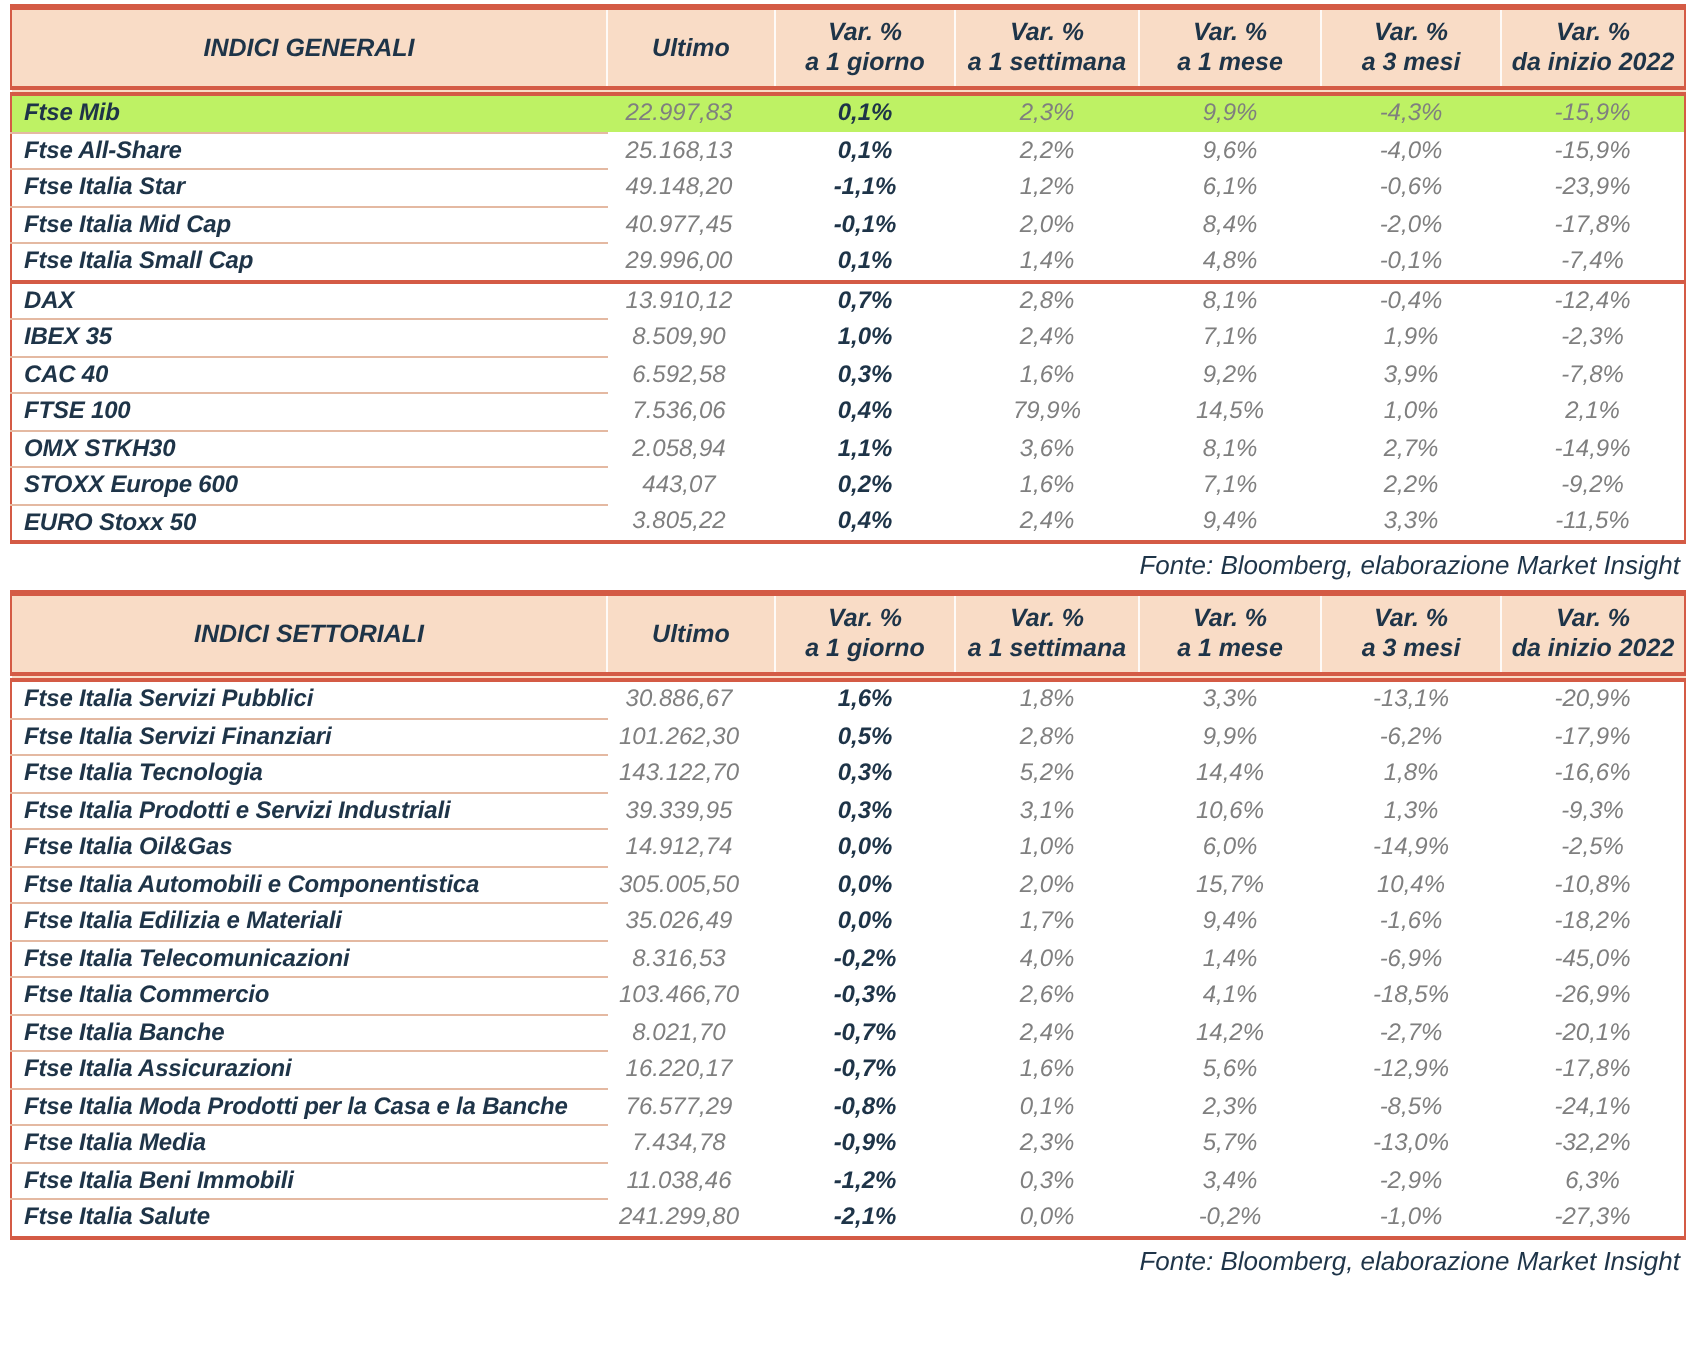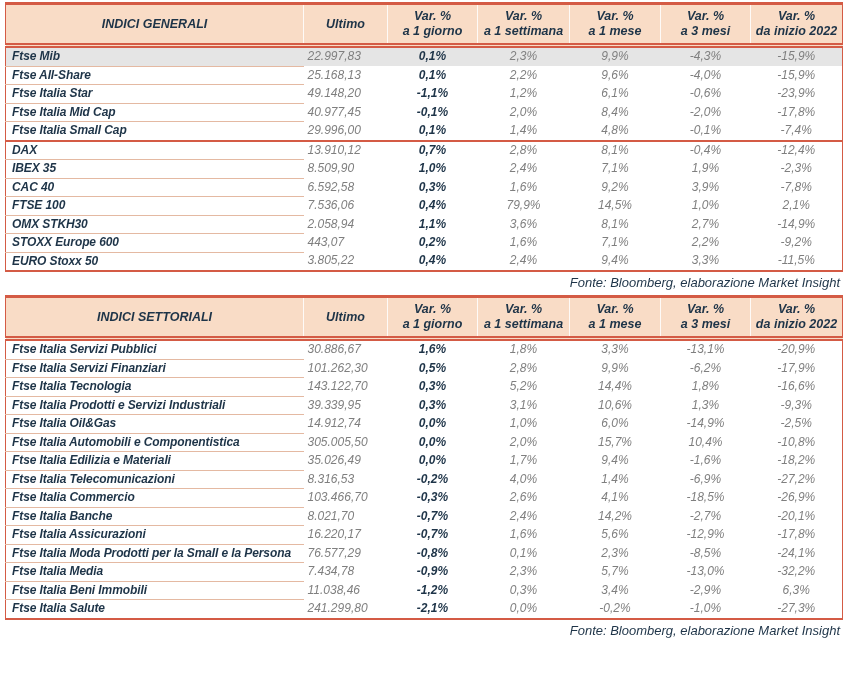--- a/index.html
+++ b/index.html
@@ -38,24 +38,24 @@
     height:17.5px; line-height:17.5px;
     font-size:12px; padding:0 4px;
     white-space:nowrap; overflow:hidden;
   }
   td.name  {
     color:#1e3448; font-weight:bold; text-align:left;
     border-bottom:1px solid #e4b9a2; letter-spacing:-0.1px;
     padding-left:6px;
   }
   tbody tr:last-child td.name { border-bottom:none; }
-  td.ultimo { color:#7f7f7f; text-align:left; padding-right:16px;margin-left:15px; }
+  td.ultimo { color:#7f7f7f; text-align:center; padding-right:16px;margin-left:15px; }
   td.day    { color:#1e3448; font-weight:bold; text-align:center; }
   td.pct    { color:#7f7f7f; text-align:center; }
-  tr.highlight td { background:#e5e5e5; }
+  tr.highlight td { background:#bef264; }
   tbody.sect tr:first-child td { border-top:2px solid #d45b45; }
 
   .source {
     width:837px; text-align:right;
     font-size:13px; color:#1e3448;
     padding:3px 2px 16px 0; height:23px; line-height:16px;
   }
 </style>
 </head>
 <body>
@@ -283,21 +283,21 @@
           <td class="pct">-1,6%</td>
           <td class="pct">-18,2%</td>
         </tr>
         <tr>
           <td class="name">Ftse Italia Telecomunicazioni</td>
           <td class="ultimo">8.316,53</td>
           <td class="day">-0,2%</td>
           <td class="pct">4,0%</td>
           <td class="pct">1,4%</td>
           <td class="pct">-6,9%</td>
-          <td class="pct">-27,2%</td>
+          <td class="pct">-45,0%</td>
         </tr>
         <tr>
           <td class="name">Ftse Italia Commercio</td>
           <td class="ultimo">103.466,70</td>
           <td class="day">-0,3%</td>
           <td class="pct">2,6%</td>
           <td class="pct">4,1%</td>
           <td class="pct">-18,5%</td>
           <td class="pct">-26,9%</td>
         </tr>
@@ -313,21 +313,21 @@
         <tr>
           <td class="name">Ftse Italia Assicurazioni</td>
           <td class="ultimo">16.220,17</td>
           <td class="day">-0,7%</td>
           <td class="pct">1,6%</td>
           <td class="pct">5,6%</td>
           <td class="pct">-12,9%</td>
           <td class="pct">-17,8%</td>
         </tr>
         <tr>
-          <td class="name">Ftse Italia Moda Prodotti per la Small e la Persona</td>
+          <td class="name">Ftse Italia Moda Prodotti per la Casa e la Banche</td>
           <td class="ultimo">76.577,29</td>
           <td class="day">-0,8%</td>
           <td class="pct">0,1%</td>
           <td class="pct">2,3%</td>
           <td class="pct">-8,5%</td>
           <td class="pct">-24,1%</td>
         </tr>
         <tr>
           <td class="name">Ftse Italia Media</td>
           <td class="ultimo">7.434,78</td>

